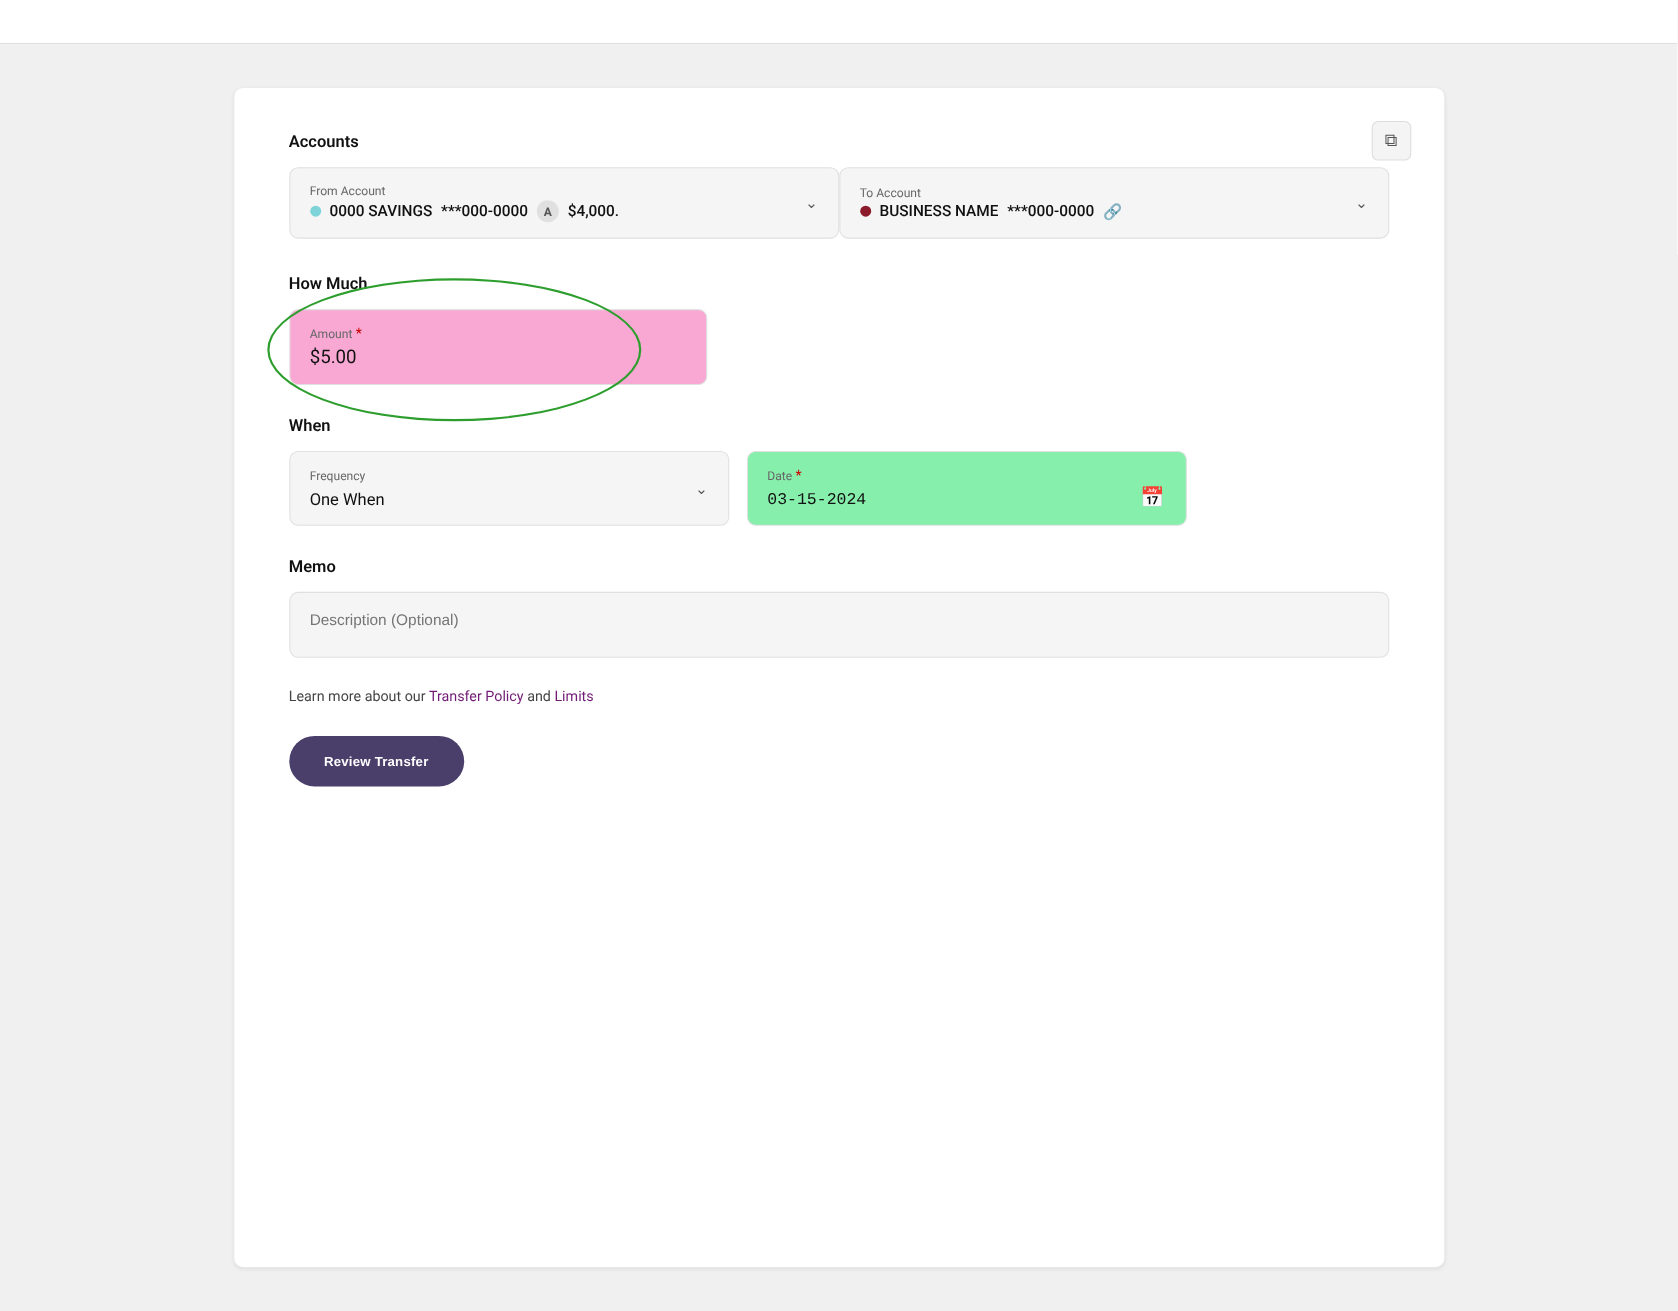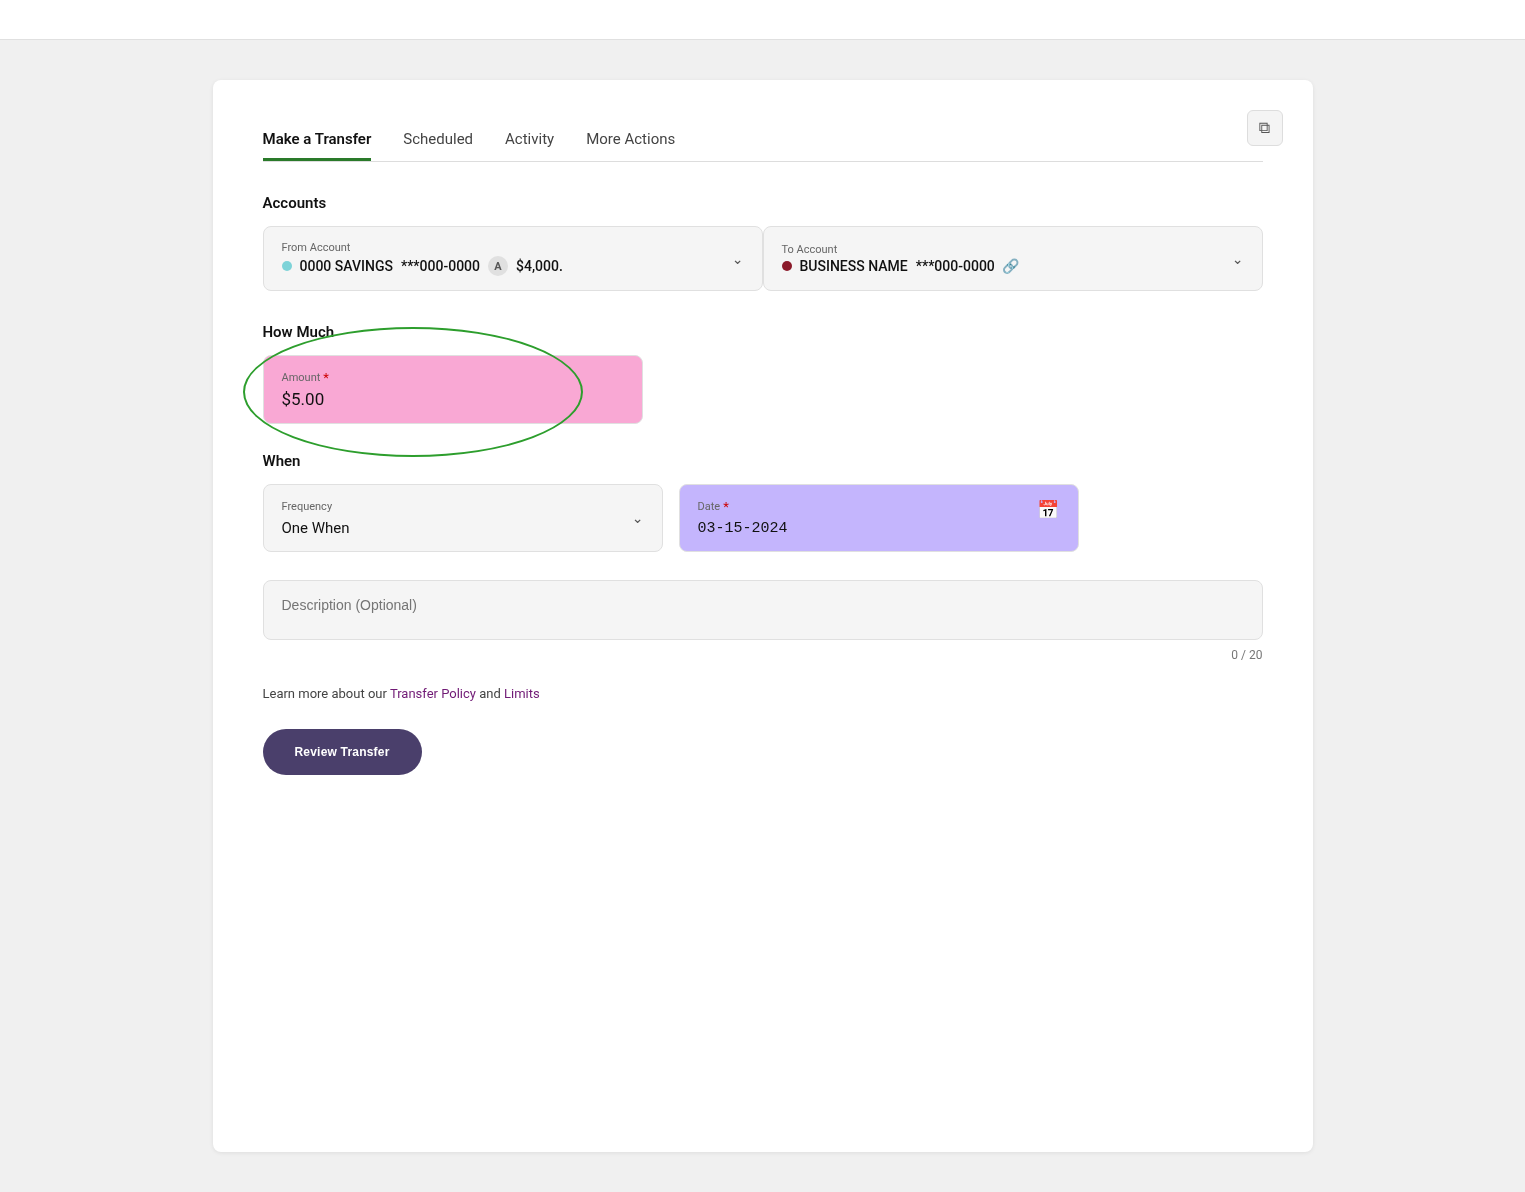--- a/index.html
+++ b/index.html
@@ -209,26 +209,26 @@
       border-radius: 8px;
       padding: 14px 18px;
       display: flex;
       align-items: center;
       justify-content: space-between;
       cursor: pointer;
     }
     .date-field {
       flex: 1;
       max-width: 400px;
-      background: #c4b5fd;
+      background: #86efac;
       border: 1px solid #e0e0e0;
       border-radius: 8px;
       padding: 14px 18px;
       display: flex;
-      align-items: flex-start;
+      align-items: flex-end;
       justify-content: space-between;
     }
     .freq-info, .date-info {
       display: flex;
       flex-direction: column;
       gap: 2px;
     }
     .calendar-icon {
       color: #555;
       font-size: 18px;
@@ -283,26 +283,20 @@
 <div class="top-bar"></div>
 
 <div class="page-container">
   <div class="card">
 
     <button class="copy-icon-btn" title="Copy">
       <span>⧉</span>
     </button>
 
 
-    <div class="tabs">
-      <div class="tab active">Make a Transfer</div>
-      <div class="tab">Scheduled</div>
-      <div class="tab">Activity</div>
-      <div class="tab">More Actions</div>
-    </div>
 
     
     <div class="section-label">Accounts</div>
     <div class="accounts-row">
 
       <div class="account-dropdown">
         <div class="account-info">
           <span class="account-field-label">From Account</span>
           <div class="account-value">
             <span class="dot-teal"></span>
@@ -367,22 +361,22 @@
             <span class="field-value" style="font-size:15px;font-family:Liberation Mono, monospace;">03-15-2024</span>
           </div>
           <span class="calendar-icon">📅</span>
         </div>
 
       </div>
     </div>
 
     
     <div class="memo-section">
+      <div class="section-label">Memo</div>
       <textarea class="memo-textarea" placeholder="Description (Optional)" style=""></textarea>
-      <div class="memo-char-count">0 / 20</div>
     </div>
 
     
     <div class="policy-text">
       <span>Learn more about our </span><a class="policy-link">Transfer Policy</a><span> and </span><a class="policy-link">Limits</a>
     </div>
 
     
     <button class="review-button">Review Transfer</button>
 

